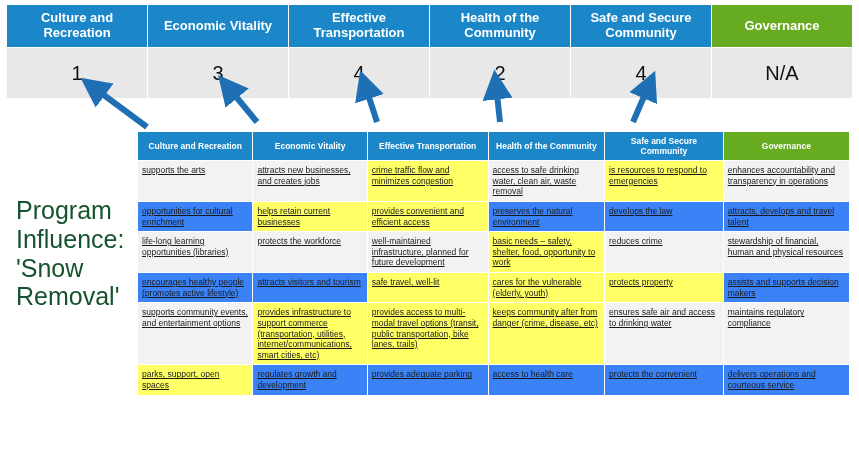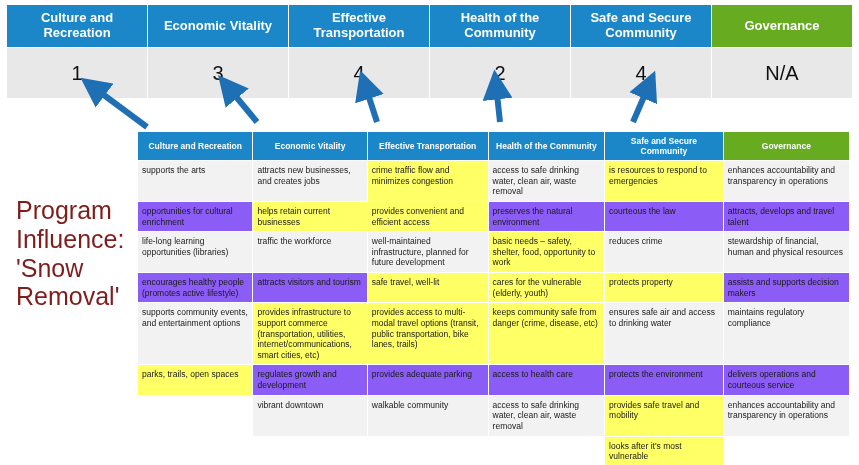--- a/index.html
+++ b/index.html
@@ -60,21 +60,21 @@
     pointer-events: none;
   }
 
   
   #caption {
     position: absolute;
     left: 16px;
     top: 196px;
     width: 120px;
     font-size: 25px;
-    color: #7f1d1d;
+    color: #14532d;
     line-height: 1.15;
     text-align: left;
   }
 
   
   #matrix {
     position: absolute;
     left: 137px;
     top: 131px;
     width: 713px;
@@ -97,23 +97,24 @@
     background: #67ab20;
   }
   #matrix td {
     font-size: 8.5px;
     color: #1a1a1a;
     padding: 4px 4px;
     border: 1px solid #ffffff;
     vertical-align: top;
     line-height: 1.25;
     background: #f2f2f2;
+    text-decoration: underline;
   }
   #matrix tr.alt td {
-    background: #8b5cf6;
+    background: #3b82f6;
   }
   #matrix td.hl {
     background: #ffff66 !important;
   }
   #matrix td.empty {
     background: #ffffff !important;
     border-color: #ffffff;
   }
 </style>
 </head>
@@ -183,65 +184,49 @@
         <td class="hl">crime traffic flow and minimizes congestion</td>
         <td>access to safe drinking water, clean air, waste removal</td>
         <td class="hl">is resources to respond to emergencies</td>
         <td>enhances accountability and transparency in operations</td>
       </tr>
       <tr class="alt">
         <td>opportunities for cultural enrichment</td>
         <td class="hl">helps retain current businesses</td>
         <td class="hl">provides convenient and efficient access</td>
         <td>preserves the natural environment</td>
-        <td>courteous the law</td>
+        <td>develops the law</td>
         <td>attracts, develops and travel talent</td>
       </tr>
       <tr>
         <td>life-long learning opportunities (libraries)</td>
-        <td>traffic the workforce</td>
+        <td>protects the workforce</td>
         <td>well-maintained infrastructure, planned for future development</td>
         <td class="hl">basic needs – safety, shelter, food, opportunity to work</td>
         <td>reduces crime</td>
         <td>stewardship of financial, human and physical resources</td>
       </tr>
       <tr class="alt">
         <td>encourages healthy people (promotes active lifestyle)</td>
         <td>attracts visitors and tourism</td>
         <td class="hl">safe travel, well-lit</td>
         <td class="hl">cares for the vulnerable (elderly, youth)</td>
         <td class="hl">protects property</td>
         <td>assists and supports decision makers</td>
       </tr>
       <tr>
         <td>supports community events, and entertainment options</td>
         <td class="hl">provides infrastructure to support commerce (transportation, utilities, internet/communications, smart cities, etc)</td>
         <td class="hl">provides access to multi-modal travel options (transit, public transportation, bike lanes, trails)</td>
-        <td class="hl">keeps community safe from danger (crime, disease, etc)</td>
+        <td class="hl">keeps community after from danger (crime, disease, etc)</td>
         <td>ensures safe air and access to drinking water</td>
         <td>maintains regulatory compliance</td>
       </tr>
       <tr class="alt">
-        <td class="hl">parks, trails, open spaces</td>
+        <td class="hl">parks, support, open spaces</td>
         <td>regulates growth and development</td>
         <td>provides adequate parking</td>
         <td>access to health care</td>
-        <td>protects the environment</td>
+        <td>protects the convenient</td>
         <td>delivers operations and courteous service</td>
-      </tr>
-      <tr>
-        <td class="empty"></td>
-        <td>vibrant downtown</td>
-        <td>walkable community</td>
-        <td>access to safe drinking water, clean air, waste removal</td>
-        <td class="hl">provides safe travel and mobility</td>
-        <td>enhances accountability and transparency in operations</td>
-      </tr>
-      <tr class="alt">
-        <td class="empty"></td>
-        <td class="empty"></td>
-        <td class="empty"></td>
-        <td class="empty"></td>
-        <td class="hl">looks after it's most vulnerable</td>
-        <td class="empty"></td>
       </tr>
     </tbody>
 </table>
 
 </body></html>

